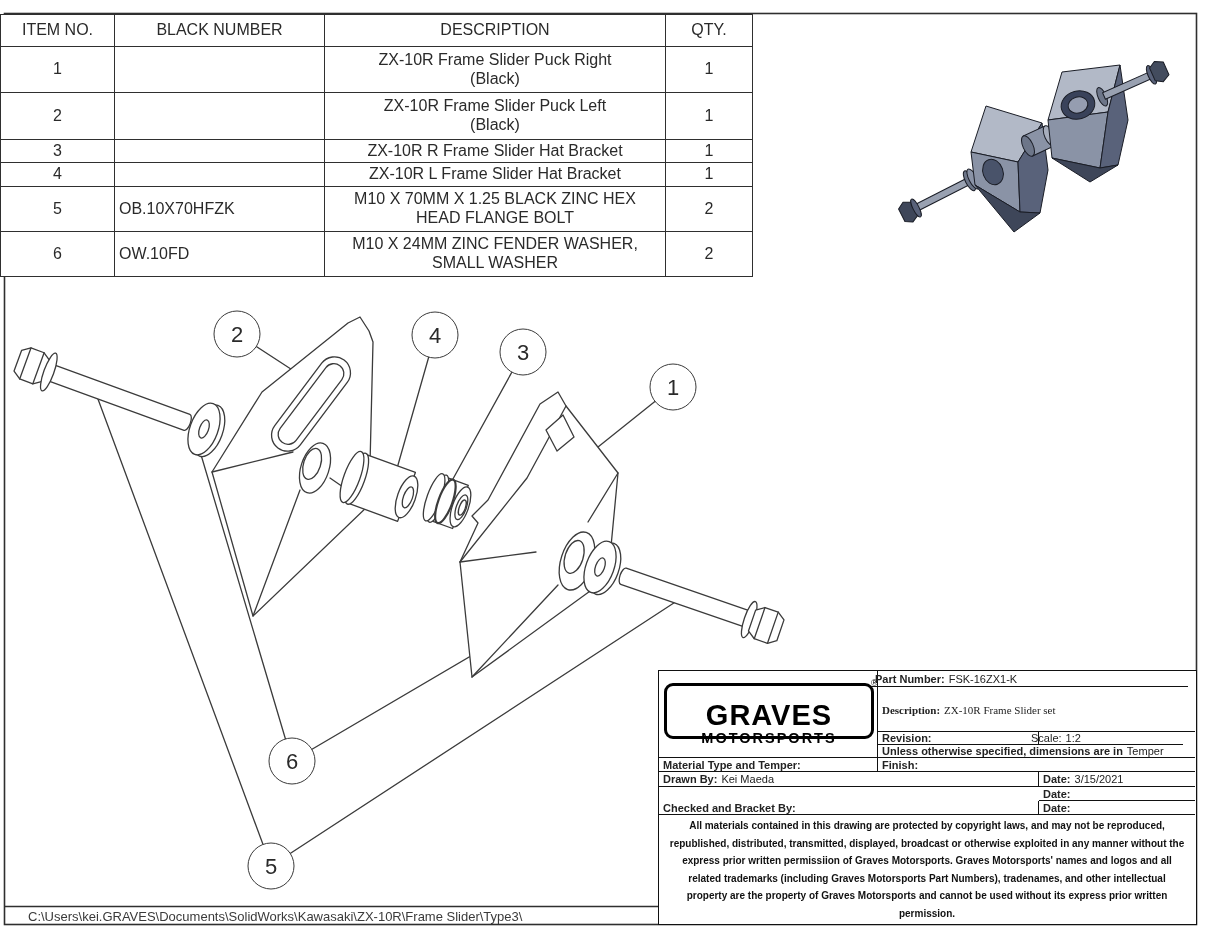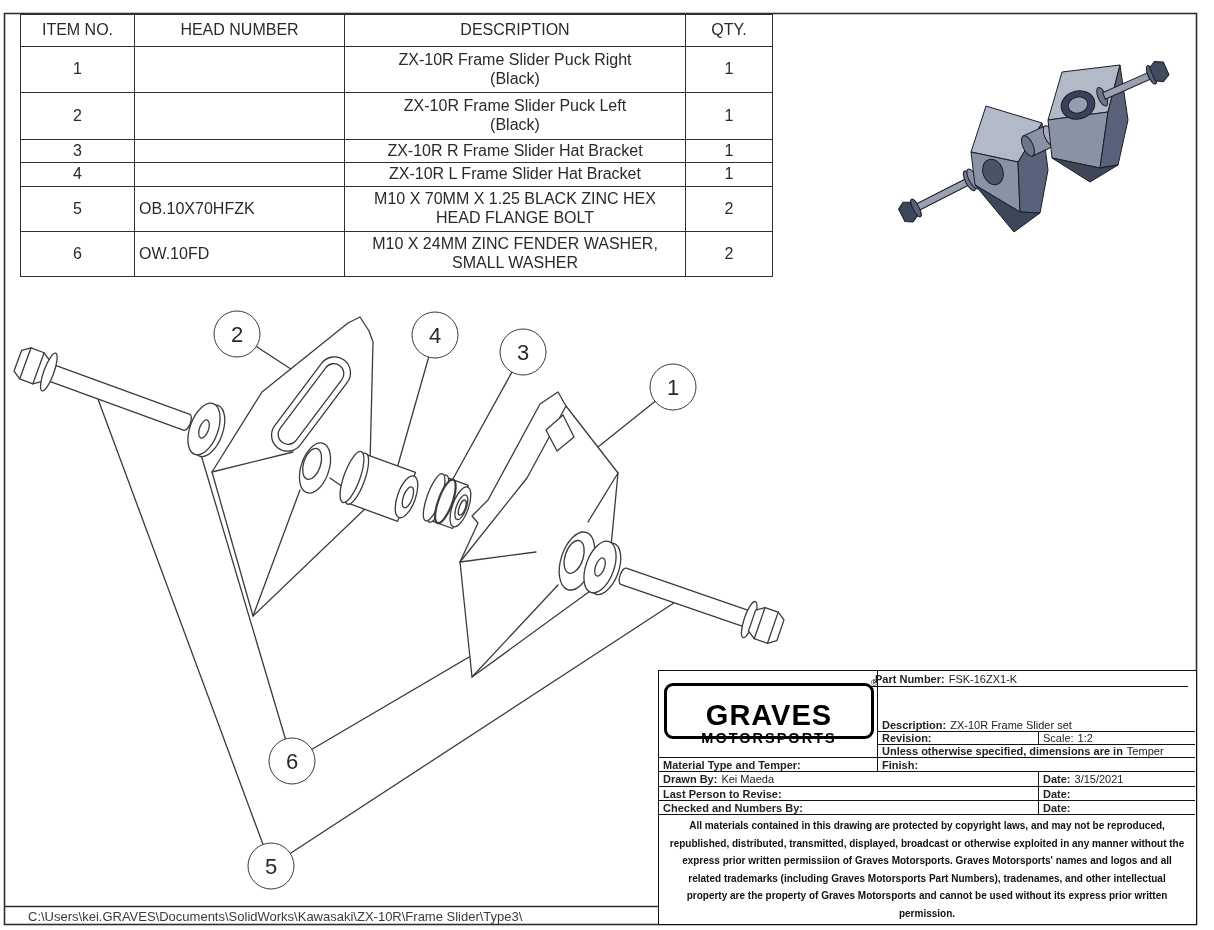--- a/index.html
+++ b/index.html
@@ -1,42 +1,42 @@
 <!DOCTYPE html>
 <html><head>
 <meta charset="utf-8">
 <style>
   html,body{margin:0;padding:0;background:#fff;}
   .sheet{position:relative;width:1214px;height:930px;background:#ffffff;overflow:hidden;
          font-family:"Liberation Sans",sans-serif;color:#232323;}
   svg.linework{position:absolute;left:0;top:0;}
 
   
-  table.bom{position:absolute;left:20px;top:14px;border-collapse:collapse;table-layout:fixed;background:#fff;border-radius:15px;}
+  table.bom{position:absolute;left:0;top:14px;border-collapse:collapse;table-layout:fixed;background:#fff;}
   table.bom th,table.bom td{border:1.6px solid #2f2f2f;font-weight:normal;font-size:16px;
         color:#2a2a2a;padding:0 4px;overflow:hidden;line-height:1.18;}
   table.bom th{font-size:16px;}
   td.c,th{text-align:center;vertical-align:middle;}
   td.l{text-align:left;vertical-align:middle;padding-left:7px;}
   .desc-line{display:block;}
 
   
   .balloon{position:absolute;width:45px;height:45px;border:1.7px solid #3a3a3a;border-radius:50%;
         background:#fff;display:flex;align-items:center;justify-content:center;
         font-size:22px;color:#2a2a2a;transform:translate(-50%,-50%);}
 
   
   .tblock{position:absolute;left:658px;top:670px;width:539px;height:255px;border:1.6px solid #111;
         box-sizing:border-box;background:#fff;font-size:11px;}
   .tb{position:absolute;box-sizing:border-box;display:flex;align-items:center;gap:4px;
       padding:0 4px;white-space:nowrap;overflow:hidden;border-color:#111;}
   .tb b{font-weight:bold;}
   .b-r{border-right:1.2px solid #111;}
   .b-b{border-bottom:1.2px solid #111;}
-  .tb.top{align-items:flex-end;padding-top:1px;}
+  .tb.top{align-items:center;padding-top:1px;font-family:Liberation Serif, serif;}
   .logo-cell{position:absolute;left:0;top:0;width:219px;height:87px;border-right:1.2px solid #111;
       border-bottom:1.2px solid #111;box-sizing:border-box;}
   .logo-box{position:absolute;left:5px;top:12px;width:204px;height:50px;border:3.5px solid #000;
       border-radius:9px;display:flex;flex-direction:column;align-items:center;justify-content:center;
       line-height:1;}
   .logo-l1{font-size:29px;font-weight:900;letter-spacing:1px;color:#000;margin-top:25px;}
   .logo-l2{font-size:14.5px;font-weight:900;letter-spacing:2px;color:#000;margin-top:1px;}
   .logo-reg{position:absolute;left:212px;top:7px;font-size:9px;color:#000;}
   .copyright{position:absolute;left:0;top:144px;width:536px;height:108px;box-sizing:border-box;
       font-weight:bold;font-size:10px;line-height:17.6px;text-align:center;padding:2px 10px 0 10px;color:#111;}
@@ -202,21 +202,21 @@
   <table class="bom">
     <colgroup>
         <col style="width:114px">
         <col style="width:210px">
         <col style="width:341px">
         <col style="width:87px">
       </colgroup>
     <tbody>
         <tr style="height:32px">
       <th>ITEM NO.</th>
-      <th>HEAD NUMBER</th>
+      <th>BLACK NUMBER</th>
       <th>DESCRIPTION</th>
       <th>QTY.</th>
     </tr>
     <tr style="height:46px">
       <td class="c">1</td>
       <td class="l"></td>
       <td class="c">
             <span class="desc-line">ZX-10R Frame Slider Puck Right</span>
             <span class="desc-line">(Black)</span>
           </td>
@@ -292,21 +292,21 @@
 
     <div class="tb top b-b" style="left:219px;top:16px;width:317px;height:45px">
       <b>Description:</b>
       <span>ZX-10R Frame Slider set</span>
     </div>
 
     <div class="tb b-b b-r" style="left:219px;top:61px;width:161px;height:13px">
       <b>Revision:</b>
       <span></span>
     </div>
-    <div class="tb b-b" style="left:380px;top:61px;width:156px;height:13px">
+    <div class="tb b-b" style="left:368px;top:61px;width:156px;height:13px">
       <span>Scale:</span>
       <span>1:2</span>
     </div>
 
     <div class="tb b-b" style="left:219px;top:74px;width:317px;height:13px">
       <b>Unless otherwise specified, dimensions are in</b>
       <span>Temper</span>
     </div>
 
     <div class="tb b-b b-r" style="left:0;top:87px;width:219px;height:14px">
@@ -318,31 +318,27 @@
 
     <div class="tb b-b b-r" style="left:0;top:101px;width:380px;height:15px">
       <b>Drawn By:</b>
       <span>Kei Maeda</span>
     </div>
     <div class="tb b-b" style="left:380px;top:101px;width:156px;height:15px">
       <b>Date:</b>
       <span>3/15/2021</span>
     </div>
 
-    <div class="tb b-b b-r" style="left:0;top:116px;width:380px;height:14px">
-      <b>Last Person to Revise:</b>
-      <span></span>
-    </div>
     <div class="tb b-b" style="left:380px;top:116px;width:156px;height:14px">
       <b>Date:</b>
       <span></span>
     </div>
 
     <div class="tb b-b b-r" style="left:0;top:130px;width:380px;height:14px">
-      <b>Checked and Numbers By:</b>
+      <b>Checked and Bracket By:</b>
     </div>
     <div class="tb b-b" style="left:380px;top:130px;width:156px;height:14px">
       <b>Date:</b>
       <span></span>
     </div>
 
     <div class="copyright">All materials contained in this drawing are protected by copyright laws, and may not be reproduced, republished, distributed, transmitted, displayed, broadcast or otherwise exploited in any manner without the express prior written permissiion of Graves Motorsports. Graves Motorsports' names and logos and all related trademarks (including Graves Motorsports Part Numbers), tradenames, and other intellectual property are the property of Graves Motorsports and cannot be used without its express prior written permission.</div>
   </div>
 
   <div class="filepath">C:\Users\kei.GRAVES\Documents\SolidWorks\Kawasaki\ZX-10R\Frame Slider\Type3\</div>

